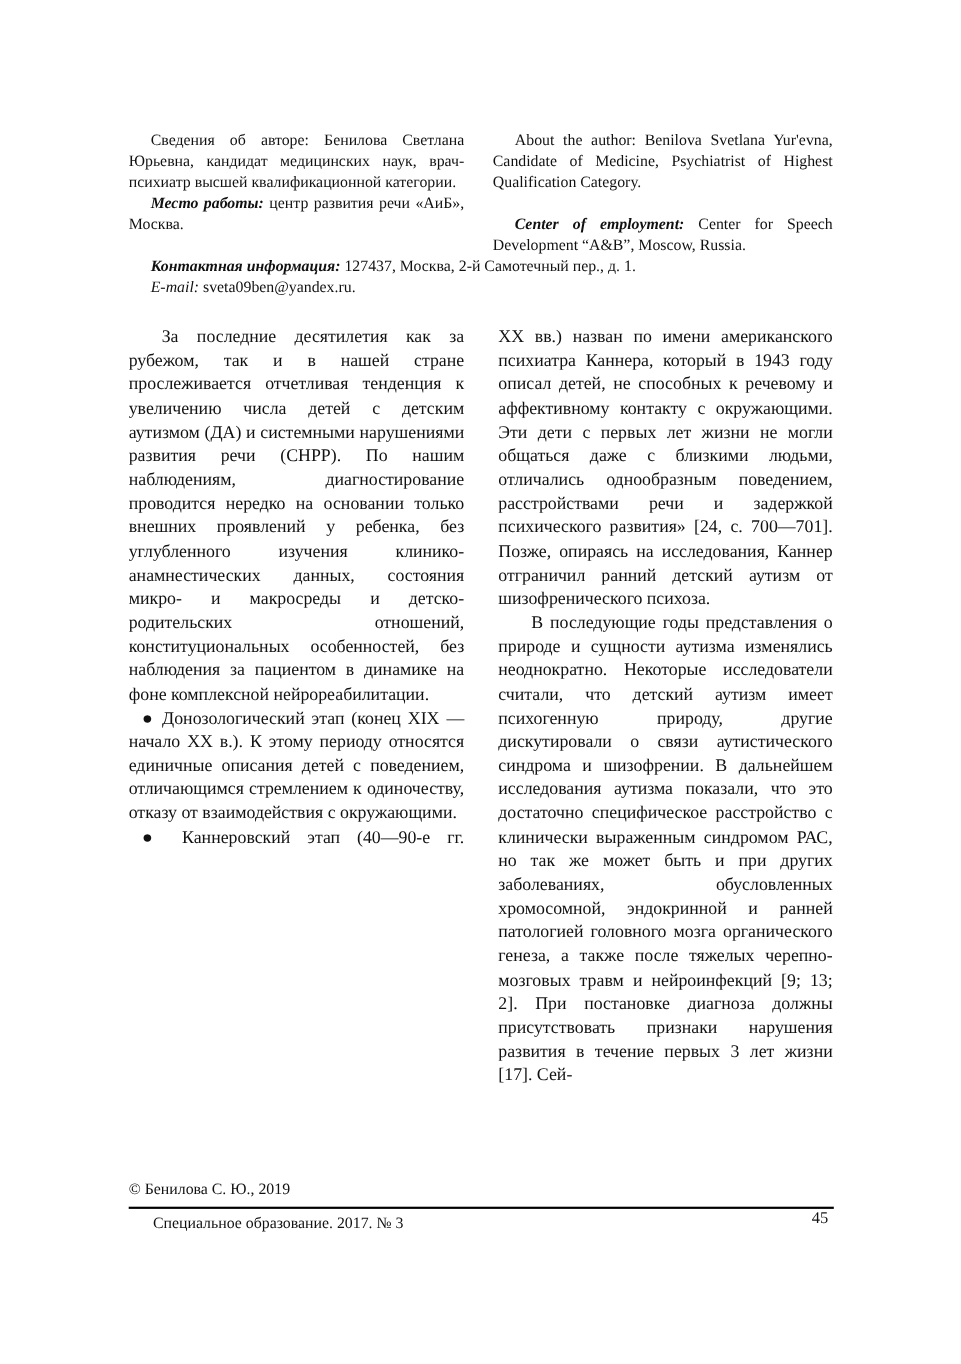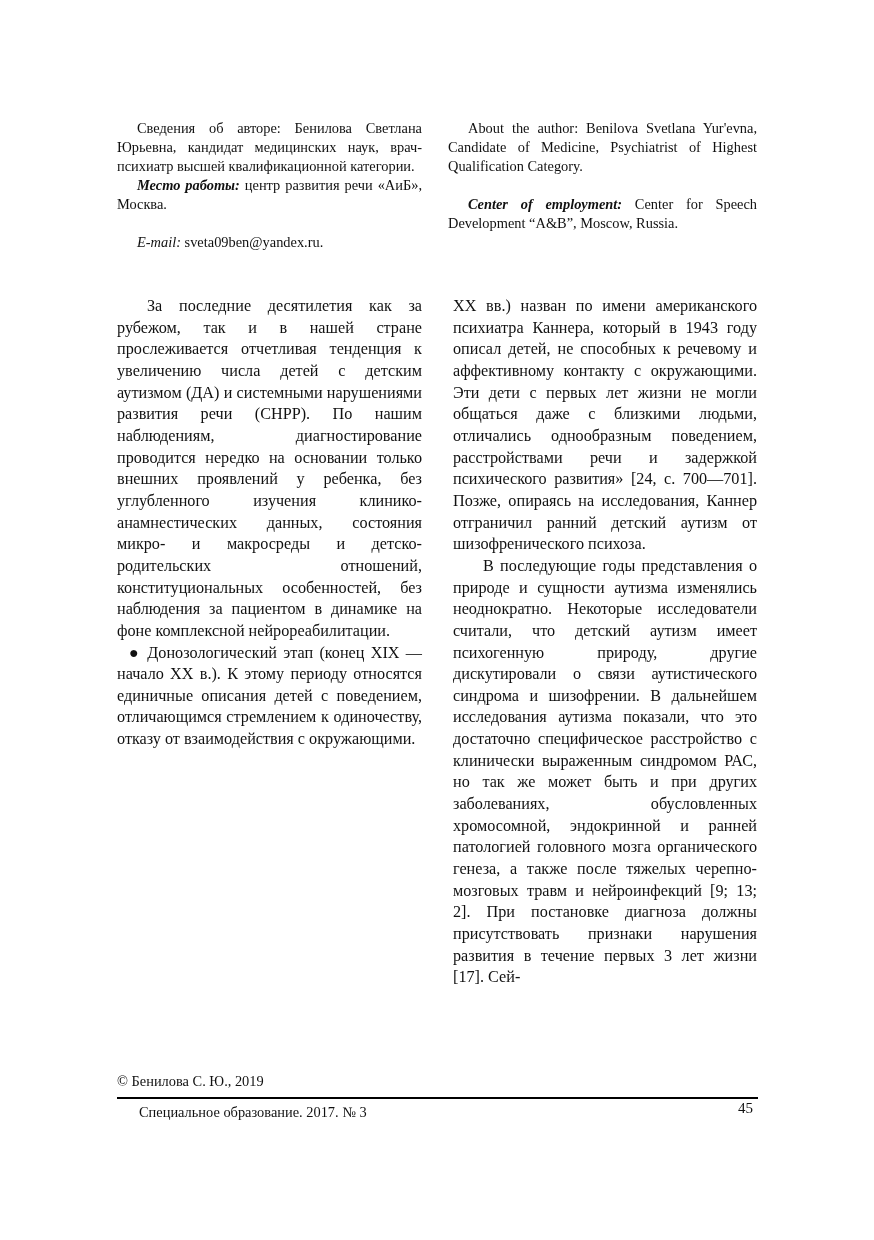--- a/index.html
+++ b/index.html
@@ -27,26 +27,28 @@
   <p class="ind"><b class="lbl">Сведения об авторе:</b><span> Бенилова Светлана Юрьевна, кандидат медицинских наук, врач-психиатр высшей квалификационной категории.</span></p>
   <p class="ind"><i class="lbl">Место работы:</i><span> центр развития речи «АиБ», Москва.</span></p>
 </div>
 
 <div class="abs info" style="left:448px; top:119px; width:309px;">
   <p class="ind"><b class="lbl">About the author:</b><span> Benilova Svetlana Yur'evna, Candidate of Medicine, Psychiatrist of Highest Qualification Category.</span></p>
   <p class="ind" style="margin-top:19px;"><i class="lbl">Center of employment:</i><span> Center for Speech Development “A&amp;B”, Moscow, Russia.</span></p>
 </div>
 
 <div class="abs info" style="left:137px; top:233px; width:640px;">
+  <div><span class="bi">Контактная информация:</span><span> 127437, Москва, 2-й Самотечный пер., д. 1.</span></div>
   <div><i>E-mail:</i><span> sveta09ben@yandex.ru.</span></div>
 </div>
 
 <div class="col" style="left:117px; top:296px; width:305px;">
   <p class="ind">За последние десятилетия как за рубежом, так и в нашей стране прослеживается отчетливая тенденция к увеличению числа детей с детским аутизмом (ДА) и системными нарушениями развития речи (СНРР). По нашим наблюдениям, диагностирование проводится нередко на основании только внешних проявлений у ребенка, без углубленного изучения клинико-анамнестических данных, состояния микро- и макросреды и детско-родительских отношений, конституциональных особенностей, без наблюдения за пациентом в динамике на фоне комплексной нейрореабилитации.</p>
   <p class="bul">● Донозологический этап (конец XIX — начало XX в.). К этому периоду относятся единичные описания детей с поведением, отличающимся стремлением к одиночеству, отказу от взаимодействия с окружающими.</p>
+  <p class="bul jl">● Каннеровский этап (40—90-е гг.</p>
 </div>
 
 <div class="col" style="left:453px; top:296px; width:304px;">
   <p>XX вв.) назван по имени американского психиатра Каннера, который в 1943 году описал детей, не способных к речевому и аффективному контакту с окружающими. Эти дети с первых лет жизни не могли общаться даже с близкими людьми, отличались однообразным поведением, расстройствами речи и задержкой психического развития» [24, с. 700—701]. Позже, опираясь на исследования, Каннер отграничил ранний детский аутизм от шизофренического психоза.</p>
   <p class="ind">В последующие годы представления о природе и сущности аутизма изменялись неоднократно. Некоторые исследователи считали, что детский аутизм имеет психогенную природу, другие дискутировали о связи аутистического синдрома и шизофрении. В дальнейшем исследования аутизма показали, что это достаточно специфическое расстройство с клинически выраженным синдромом РАС, но так же может быть и при других заболеваниях, обусловленных хромосомной, эндокринной и ранней патологией головного мозга органического генеза, а также после тяжелых черепно-мозговых травм и нейроинфекций [9; 13; 2]. При постановке диагноза должны присутствовать признаки нарушения развития в течение первых 3 лет жизни [17]. Сей-</p>
 </div>
 
 <div class="abs footer" style="left:117px; top:1073px;">© Бенилова С. Ю., 2019</div>
 <div class="rule"></div>
 <div class="abs footer" style="left:99px; top:1104px;margin-left:40px;">Специальное образование. 2017. № 3</div>

